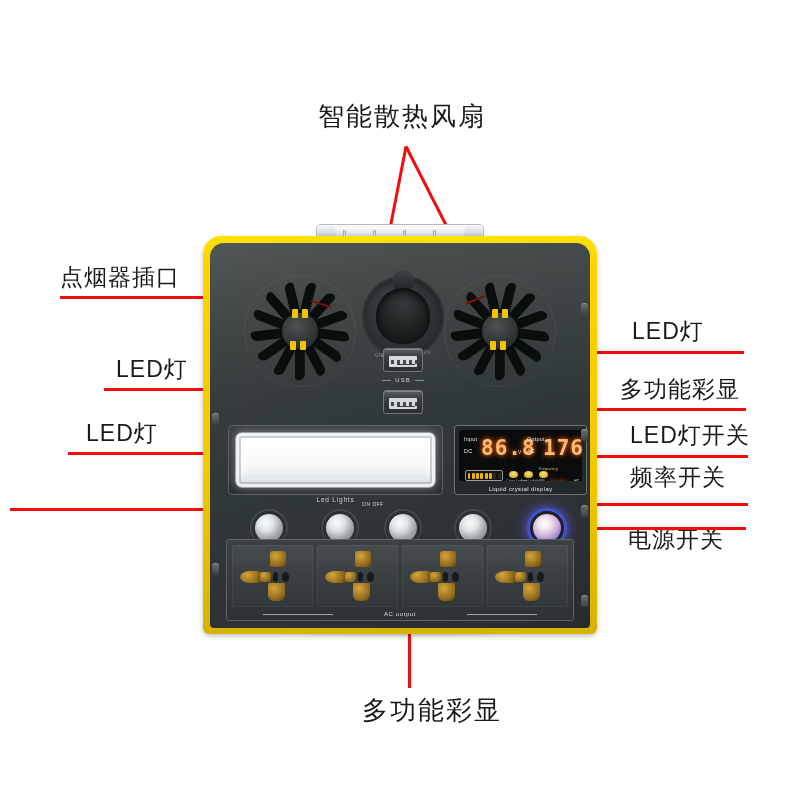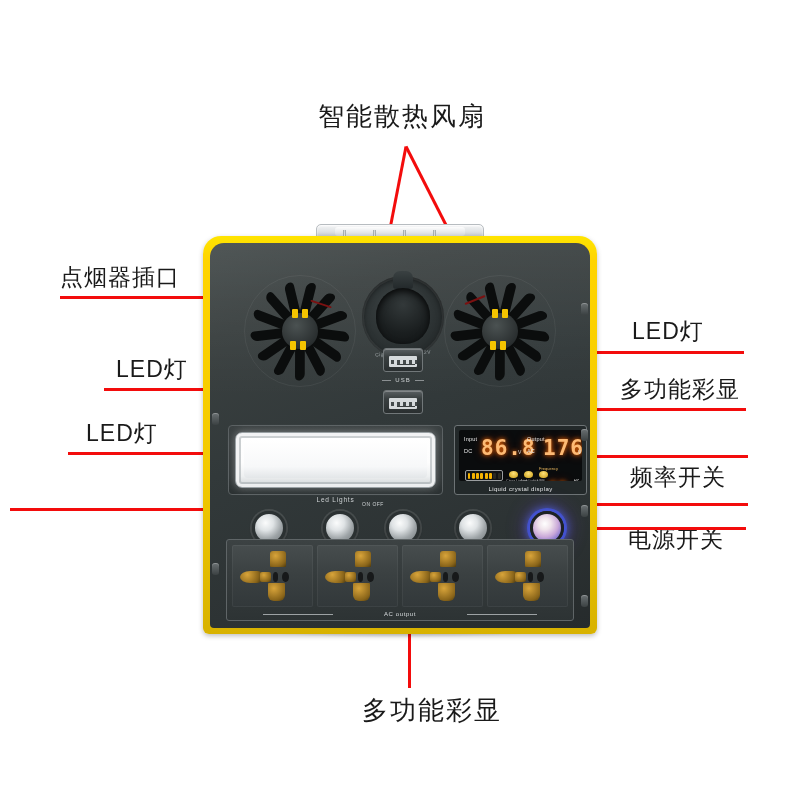--- a/index.html
+++ b/index.html
@@ -326,20 +326,21 @@
 
   <div class="lead" style="left:10px; top:508px; width:252px;"></div>
 
   <div class="callout" style="left:632px; top:320px;">LED灯</div>
   <div class="lead" style="left:414px; top:351px; width:330px;"></div>
 
   <div class="callout" style="left:620px; top:378px;">多功能彩显</div>
   <div class="lead" style="left:546px; top:408px; width:200px;"></div>
   <div class="leadrot" style="left:546px; top:408px; width:31px; transform:rotate(168deg);"></div>
 
+  <div class="callout" style="left:630px; top:424px;">LED灯开关</div>
   <div class="lead" style="left:564px; top:455px; width:184px;"></div>
 
   <div class="callout" style="left:630px; top:466px;">频率开关</div>
   <div class="lead" style="left:486px; top:503px; width:262px;"></div>
 
   <div class="callout" style="left:628px; top:528px;">电源开关</div>
   <div class="lead" style="left:540px; top:527px; width:206px;"></div>
 
   <div class="callout big" style="left:362px; top:697px;">多功能彩显</div>
   <div class="leadv" style="left:408px; top:608px; height:80px;"></div>

